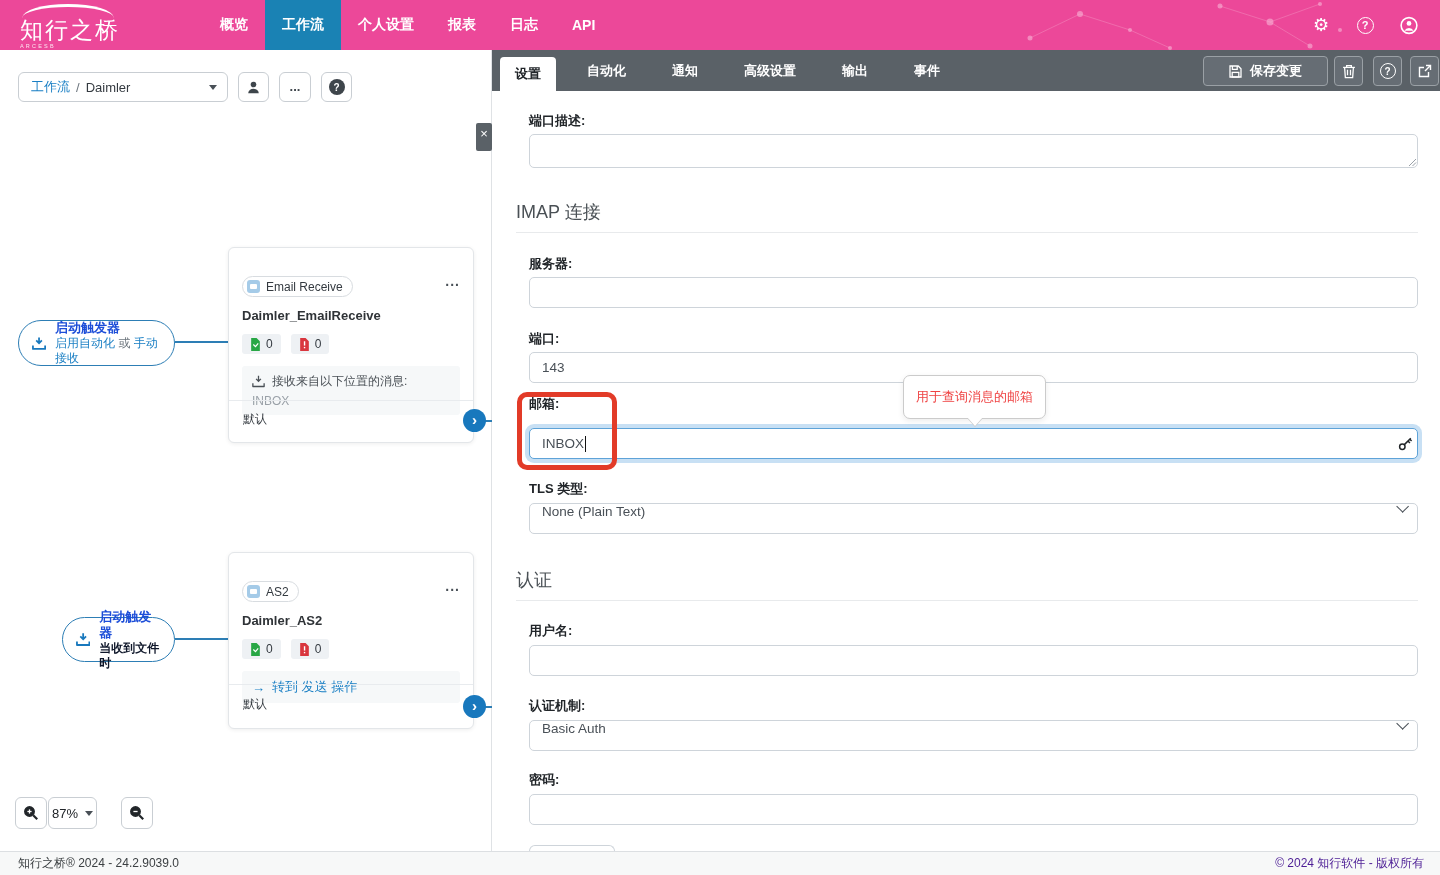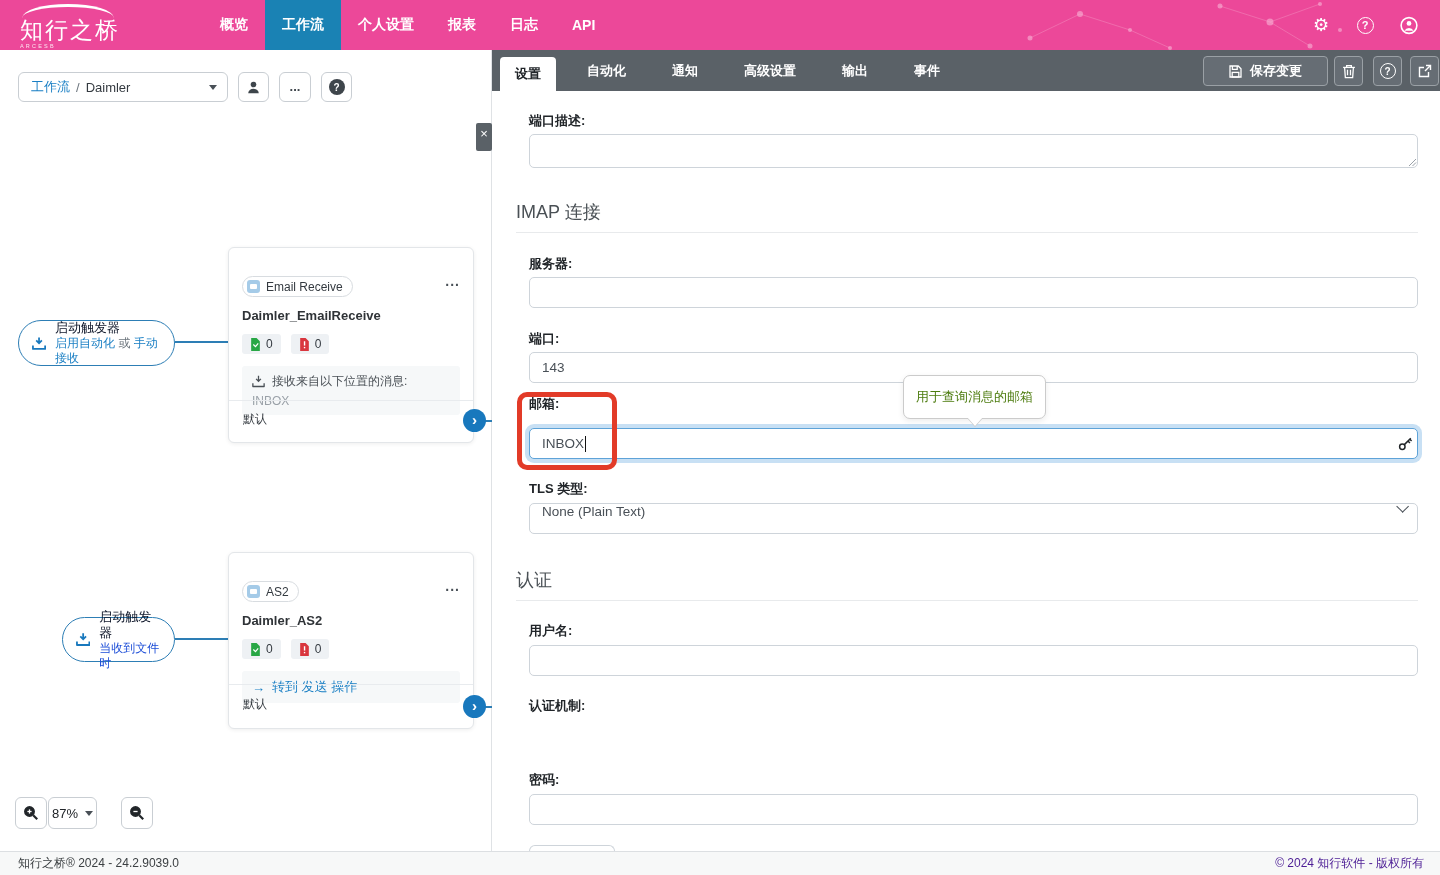--- a/index.html
+++ b/index.html
@@ -27,21 +27,21 @@
   #canvas-divider { left:491px; top:50px; width:1px; height:801px; background:#dfe2e5; }
   .tool-btn { height:30px; background:#fff; border:1px solid #c9ced3; border-radius:6px; display:flex; align-items:center; justify-content:center; cursor:pointer; }
   #breadcrumb { left:18px; top:72px; width:210px; padding:0 10px 0 12px; justify-content:flex-start; font-size:13px; }
   #breadcrumb .root { color:#1a7fc4; }
   #breadcrumb .sep { color:#6c757d; margin:0 6px; }
   #breadcrumb .cur { color:#343a40; }
   .caret-down { width:0; height:0; border-left:4px solid transparent; border-right:4px solid transparent; border-top:5px solid #495057; }
   #breadcrumb .caret-down { margin-left:auto; }
 
   .trigger { background:#fff; border:1.5px solid #2d7eb5; border-radius:24px; display:flex; align-items:center; padding:0 14px 0 13px; gap:9px; cursor:pointer; }
-  .trigger .t1 { font-size:13px; font-weight:400; color:#0f172a; line-height:16px; }
+  .trigger .t1 { font-size:13px; font-weight:700; color:#1d4ed8; line-height:16px; }
   .trigger .t2 { font-size:12px; line-height:15px; }
   .trigger .lnk { color:#1a7fc4; cursor:pointer; }
   .trigger .mid { color:#6c757d; }
   .conn { background:#2d7eb5; height:2px; }
 
   .card { background:#fff; border:1px solid #e3e6e9; border-radius:6px; box-shadow:0 1px 4px rgba(0,0,0,.07); }
   .card-pad { position:absolute; left:13px; right:13px; top:28px; }
   .badge-pill { display:inline-flex; align-items:center; gap:6px; border:1px solid #d8dce0; border-radius:11px; height:21px; padding:0 9px 0 4px; font-size:12px; color:#343a40; cursor:pointer; background:#fff; }
   .mini-ic { width:13px; height:13px; border-radius:3px; background:#a5cbe8; position:relative; }
   .mini-ic::after { content:""; position:absolute; left:3px; top:4px; width:7px; height:5px; background:#fff; border-radius:1px; }
@@ -79,21 +79,21 @@
   textarea.inp { height:34px; resize:none; padding-top:6px; }
   .resize-grip { left:1408px; width:9px; height:9px; pointer-events:none; }
   .sel { display:flex; align-items:flex-start; justify-content:space-between; cursor:pointer; }
   .sel .caret-chev { width:9px; height:9px; border-right:1.8px solid #495057; border-bottom:1.8px solid #495057; transform:rotate(45deg) translateY(-3px); }
 
   #mailbox-field { border-color:#5ea3d8; box-shadow:0 0 0 4px rgba(72,152,219,.30); display:flex; align-items:center; }
   .caret-bar { width:1px; height:16px; background:#111; margin-left:1px; animation:blink 1.1s step-end infinite; }
   @keyframes blink { 50% { opacity:0; } }
   #key-icon { position:absolute; right:11px; top:7px; cursor:pointer; }
 
-  #tooltip { left:903px; top:375px; width:143px; height:44px; background:#fff; border:1px solid #cbcbcb; border-radius:7px; box-shadow:0 2px 6px rgba(0,0,0,.08); display:flex; align-items:center; justify-content:center; font-size:13px; color:#4d7c0f; z-index:6; }
+  #tooltip { left:903px; top:375px; width:143px; height:44px; background:#fff; border:1px solid #cbcbcb; border-radius:7px; box-shadow:0 2px 6px rgba(0,0,0,.08); display:flex; align-items:center; justify-content:center; font-size:13px; color:#ef4444; z-index:6; }
   #tooltip::after, #tooltip::before { content:""; position:absolute; left:50%; transform:translateX(-50%); width:0; height:0; border-left:8px solid transparent; border-right:8px solid transparent; }
   #tooltip::before { bottom:-9px; border-top:9px solid #cbcbcb; }
   #tooltip::after { bottom:-7.5px; border-top:9px solid #fff; }
 
   #red-annotation { left:517px; top:392px; width:100px; height:78px; border:5px solid #e23b28; border-radius:10px; z-index:7; pointer-events:none; }
 
   #partial-el { left:529px; top:845px; width:86px; height:12px; border:1px solid #ced4da; border-bottom:none; border-radius:6px 6px 0 0; background:#fff; }
 
   
   #footer { left:0; top:851px; width:1440px; height:24px; background:#f7f8f8; border-top:1px solid #dcdfe2; z-index:10; }
@@ -241,21 +241,21 @@
       <span>›</span>
     </div>
 
   <div class="abs trigger" style="left:62px;top:617px;width:113px;height:45px;">
     <svg width="17" height="17" viewBox="0 0 12 12" fill="none" stroke="#1878bd" stroke-width="1.5">
       <path d="M6 .8 v4.6 M3.6 3.4 L6 5.8 L8.4 3.4"></path>
         <path d="M.8 7.6 v3 h10.4 v-3" stroke-linejoin="round"></path>
     </svg>
     <div>
       <div class="t1">启动触发器</div>
-      <div class="t2 mid" style="color:#1d4ed8;">当收到文件时</div>
+      <div class="t2 mid" style="color:#0f172a;font-weight:bold;">当收到文件时</div>
     </div>
   </div>
   <div class="abs conn" style="left:175px;top:638px;width:53px;"></div>
 
   <div class="abs card" style="left:228px;top:552px;width:246px;height:177px;">
     <div class="card-pad">
       <span class="badge-pill">
         <span class="mini-ic"></span>
         <span>AS2</span>
       </span>
@@ -390,20 +390,24 @@
     <span class="caret-chev"></span>
   </div>
 
   <div class="abs sect" style="left:516px;top:568px;">认证</div>
   <div class="abs rule" style="top:600px;"></div>
 
   <div class="abs lbl" style="left:529px;top:622px;">用户名:</div>
   <input class="abs inp" style="top: 645px;">
 
   <div class="abs lbl" style="left:529px;top:697px;">认证机制:</div>
+  <div class="abs inp sel" style="top:720px;">
+    <span>Basic Auth</span>
+    <span class="caret-chev"></span>
+  </div>
 
   <div class="abs lbl" style="left:529px;top:771px;">密码:</div>
   <input class="abs inp" style="top: 794px;" type="password">
 
   <div id="partial-el" class="abs"></div>
 
   <div id="footer" class="abs">
     <span class="fl">知行之桥® 2024 - 24.2.9039.0</span>
     <span class="fr">© 2024 知行软件 - 版权所有</span>
   </div>

